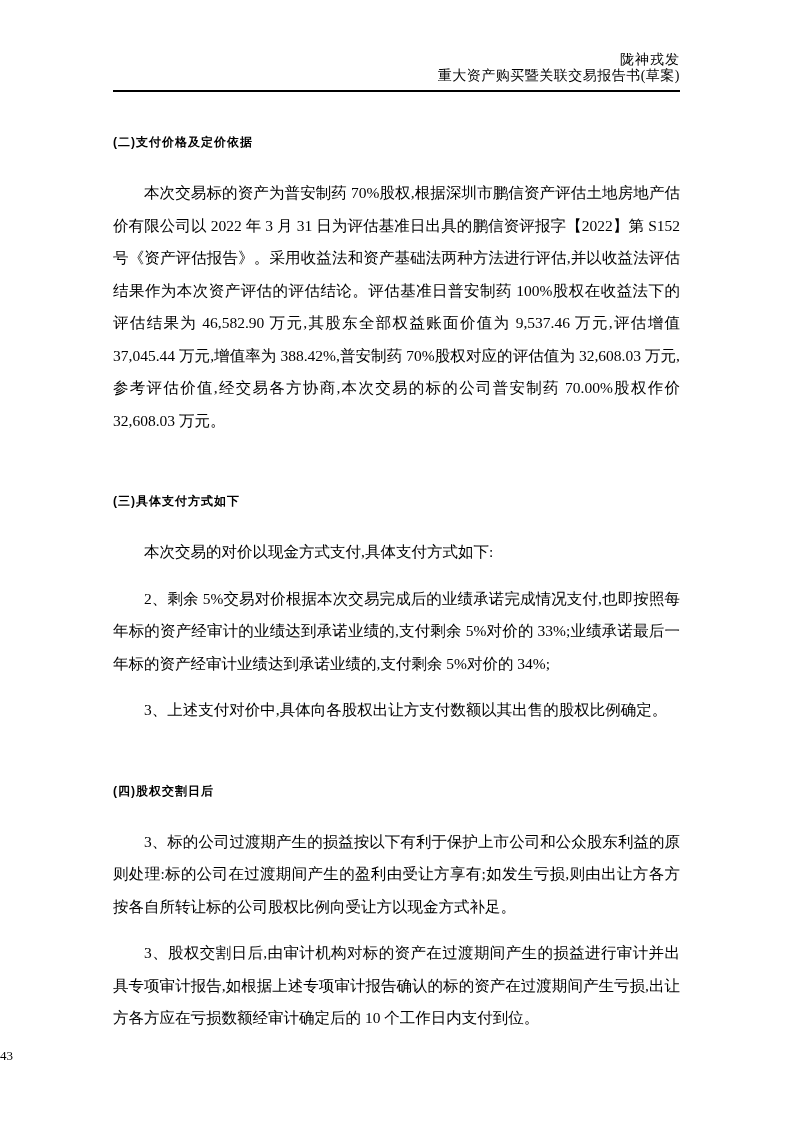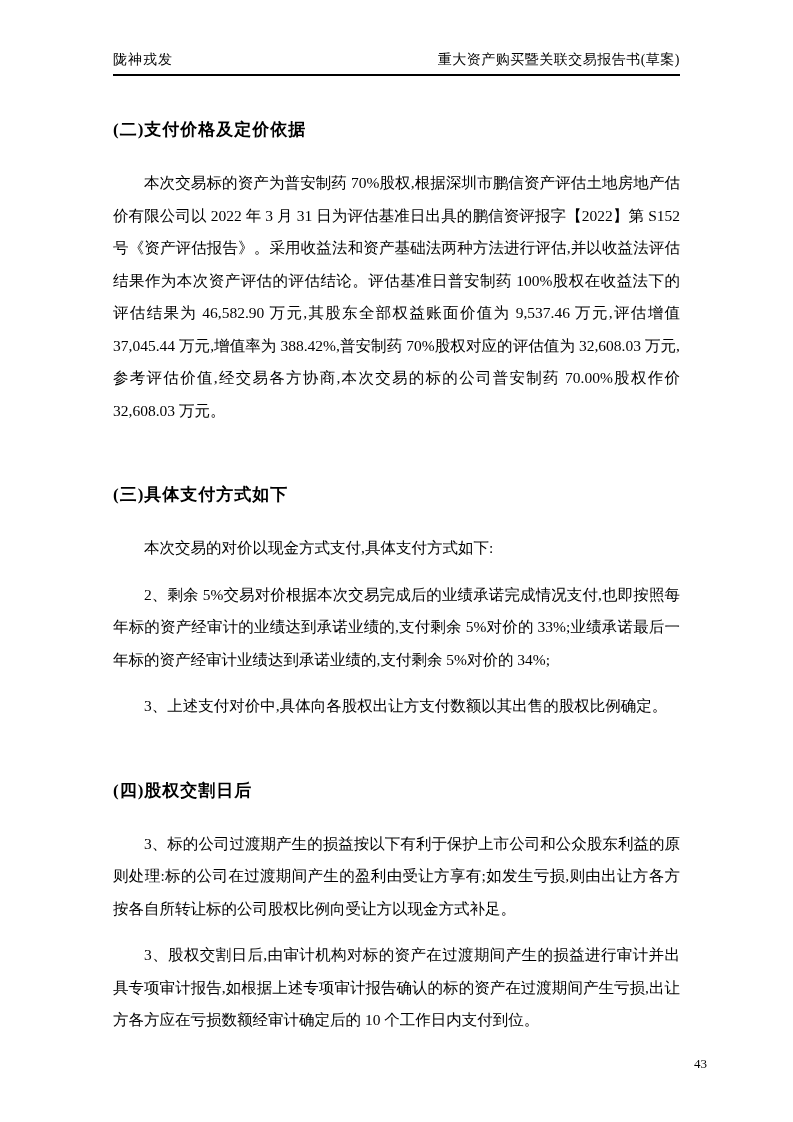--- a/index.html
+++ b/index.html
@@ -20,46 +20,47 @@
   }
   .doc-header {
     display: flex;
     justify-content: space-between;
     align-items: flex-end;
     padding-top: 52px;
     padding-bottom: 6px;
     border-bottom: 2px solid #000000;
     font-size: 14px;
     line-height: 16px;
+    flex-direction: column;
   }
   .doc-header .hdr-left { letter-spacing: 1px; }
   .doc-header .hdr-right { letter-spacing: 0.5px; }
   .section-heading {
-    font-family: Liberation Serif, serif;
+    font-family: Liberation Sans, sans-serif;
     font-weight: bold;
-    font-size: 17px;
+    font-size: 12px;
     letter-spacing: 1px;
     margin: 56px 0 26px 0;
   }
   .section-heading.first { margin-top: 42px; }
   .body-para {
     font-size: 15.5px;
     line-height: 32.5px;
     text-align: justify;
     text-justify: inter-ideograph;
     text-indent: 2em;
     margin: 0 0 14px 0;
     font-family: Liberation Serif, serif;
   }
   .doc-footer {
     position: absolute;
-    bottom: 50px;
+    bottom: 58px;
     left: 0;
     width: 707px;
-    text-align: right;
+    text-align: left;
     font-size: 13px;
   }
 </style>
 </head>
 <body>
 
 <div class="page">
 
   <div class="doc-header">
     <span class="hdr-left">陇神戎发</span>

